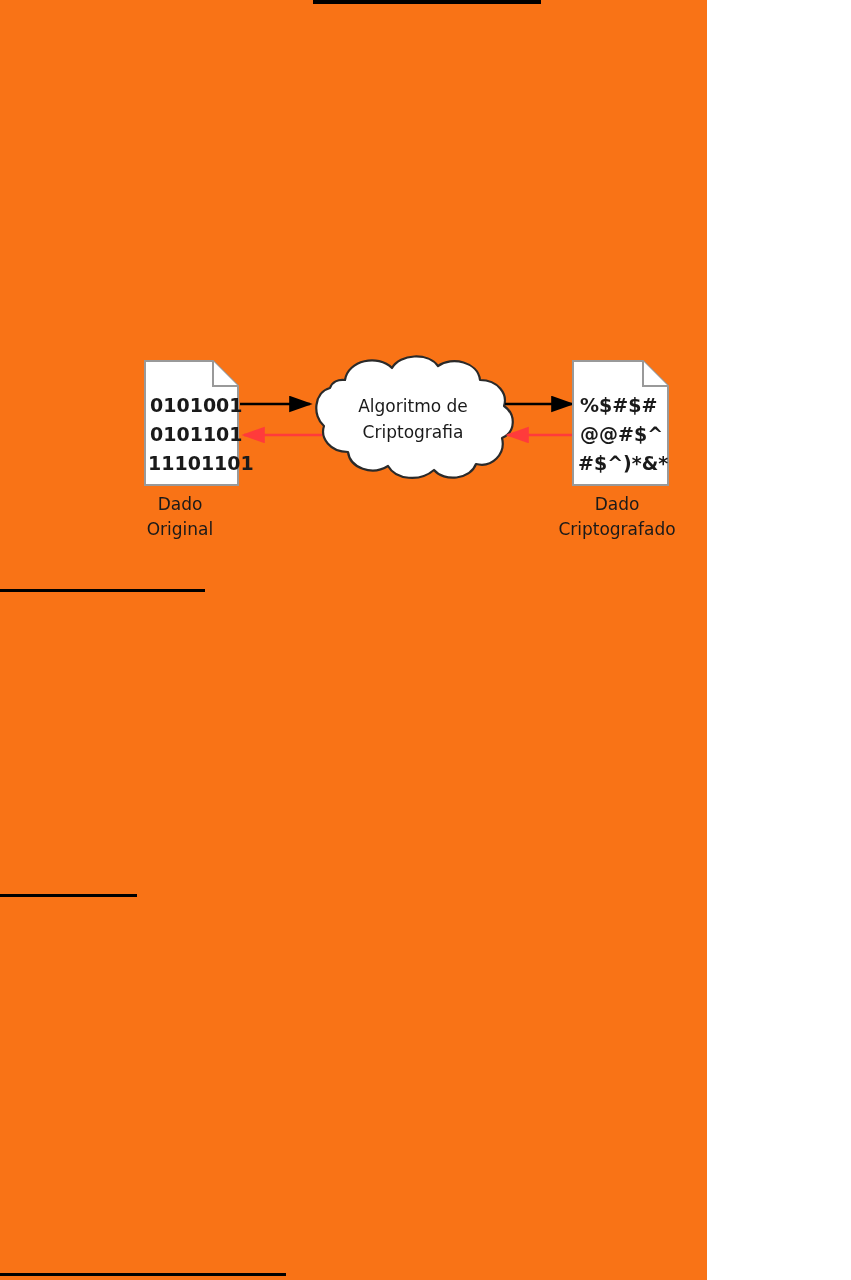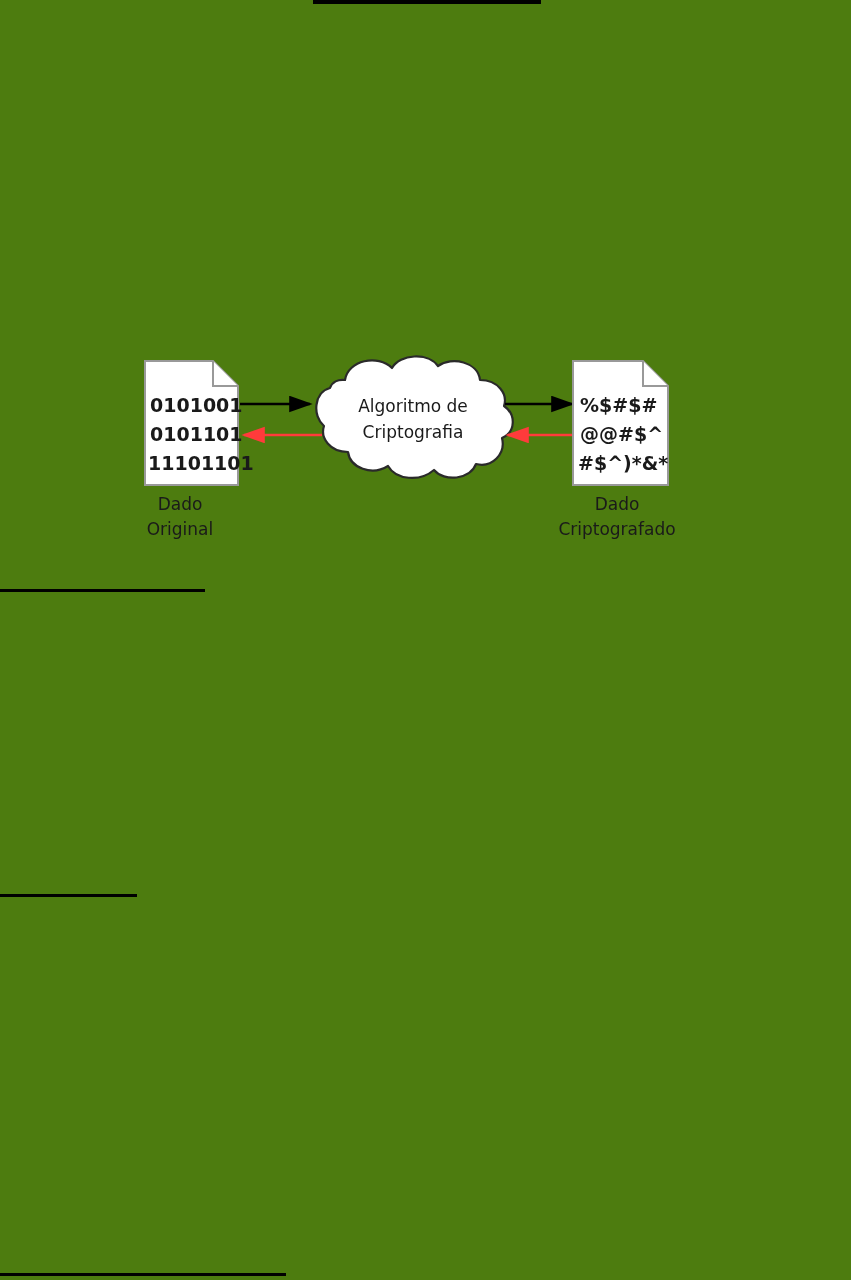--- a/index.html
+++ b/index.html
@@ -5,23 +5,23 @@
   html, body {
     margin: 0;
     padding: 0;
     background: #ffffff;
   }
   body {
     font-family: "DejaVu Sans", sans-serif;
   }
   #page {
     position: relative;
-    width: 851px;
+    width: 707px;
     height: 1280px;
-    background: #4d7c0f;
+    background: #f97316;
     overflow: hidden;
   }
 
   
   .rule-bar {
     position: absolute;
     background: #000000;
   }
   #rule-top      { left: 313px; top: 0px;    width: 228px; height: 4px; }
   #rule-mid-1    { left: 0px;   top: 589px;  width: 205px; height: 3px; }

